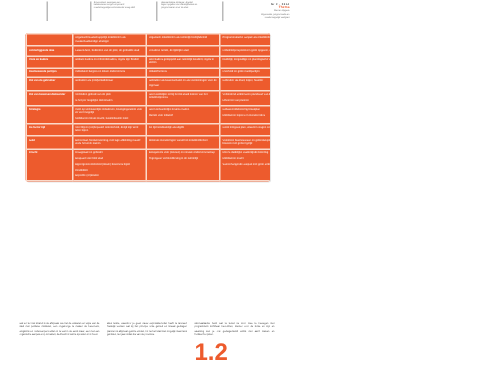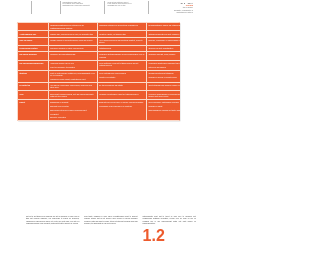--- a/index.html
+++ b/index.html
@@ -65,21 +65,21 @@
     letter-spacing:.005px;
   }
   td.rowlabel{width:27px;font-weight:bold;}
   td.c1,td.c2,td.c3{width:45.33px;}
   td.blank{border-color:#fbd9c9;}
   .cellline{display:block;}
   .cellline + .cellline{margin-top:1.5px;}
 
   
   .footer{
-    position:absolute;left:26px;top:216px;width:170px;height:40px;
+    position:absolute;left:13px;top:216px;width:170px;height:40px;
     display:flex;gap:5px;
   }
   .fcol{width:53.3px;}
   .fpara{
     font-size:1.6px;line-height:2.25px;color:#444444;
     text-align:justify;margin:0 0 1.6px 0;
     letter-spacing:.005px;
   }
   .fnote{color:#ED5B2D;font-weight:bold;}
 </style>

